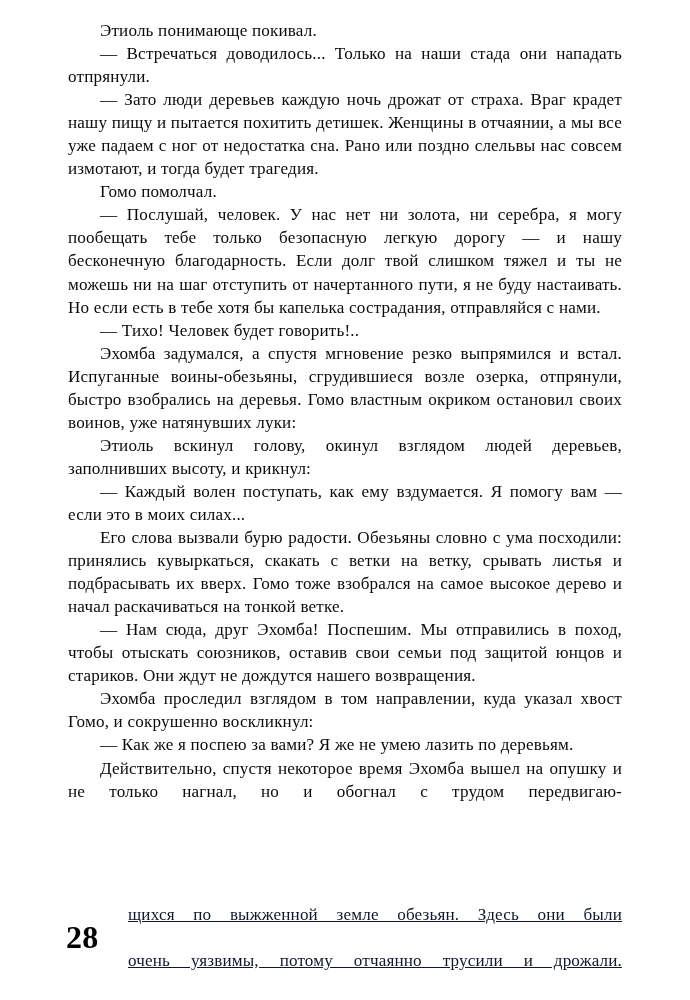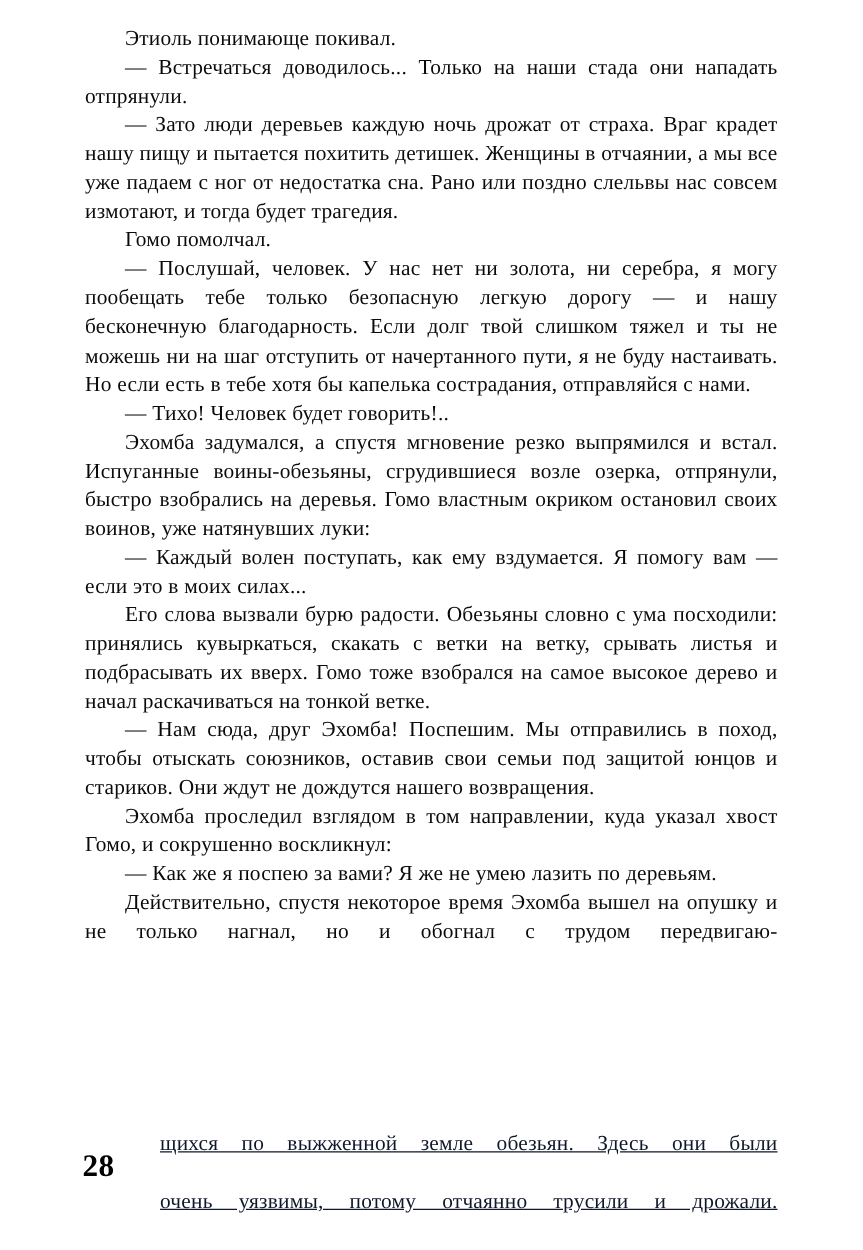--- a/index.html
+++ b/index.html
@@ -82,41 +82,42 @@
     content: "";
     display: inline-block;
     width: 100%;
   }
 
   
   .folio {
     position: absolute;
     left: 66px;
     top: 921px;
-    font-size: 25px;
+    font-size: 32px;
     font-weight: bold;
     line-height: 1;
     letter-spacing: 0.01em;
     color: #000000;
     text-align: right;
   }
 </style>
 </head>
 <body>
 
 <div class="page">
 
   <div class="text-column">
     <p class="para ragged">Этиоль понимающе покивал.</p>
     <p class="para ragged">— Встречаться доводилось... Только на наши стада они нападать отпрянули.</p>
     <p class="para ragged">— Зато люди деревьев каждую ночь дрожат от страха. Враг крадет нашу пищу и пытается похитить детишек. Женщины в отчаянии, а мы все уже падаем с ног от недостатка сна. Рано или поздно слельвы нас совсем измотают, и тогда будет трагедия.</p>
     <p class="para ragged">Гомо помолчал.</p>
     <p class="para ragged">— Послушай, человек. У нас нет ни золота, ни серебра, я могу пообещать тебе только безопасную легкую дорогу — и нашу бесконечную благодарность. Если долг твой слишком тяжел и ты не можешь ни на шаг отступить от начертанного пути, я не буду настаивать. Но если есть в тебе хотя бы капелька сострадания, отправляйся с нами.</p>
     <p class="para ragged">— Тихо! Человек будет говорить!..</p>
     <p class="para ragged">Эхомба задумался, а спустя мгновение резко выпрямился и встал. Испуганные воины-обезьяны, сгрудившиеся возле озерка, отпрянули, быстро взобрались на деревья. Гомо властным окриком остановил своих воинов, уже натянувших луки:</p>
+    <p class="para ragged">Этиоль вскинул голову, окинул взглядом людей деревьев, заполнивших высоту, и крикнул:</p>
     <p class="para ragged">— Каждый волен поступать, как ему вздумается. Я помогу вам — если это в моих силах...</p>
     <p class="para ragged">Его слова вызвали бурю радости. Обезьяны словно с ума посходили: принялись кувыркаться, скакать с ветки на ветку, срывать листья и подбрасывать их вверх. Гомо тоже взобрался на самое высокое дерево и начал раскачиваться на тонкой ветке.</p>
     <p class="para ragged">— Нам сюда, друг Эхомба! Поспешим. Мы отправились в поход, чтобы отыскать союзников, оставив свои семьи под защитой юнцов и стариков. Они ждут не дождутся нашего возвращения.</p>
     <p class="para ragged">Эхомба проследил взглядом в том направлении, куда указал хвост Гомо, и сокрушенно воскликнул:</p>
     <p class="para ragged">— Как же я поспею за вами? Я же не умею лазить по деревьям.</p>
     <p class="para">Действительно, спустя некоторое время Эхомба вышел на опушку и не только нагнал, но и обогнал с трудом передвигаю-</p>
   </div>
 
   <div class="tail-block">
     <span class="tail-line stretch">щихся по выжженной земле обезьян. Здесь они были</span>

